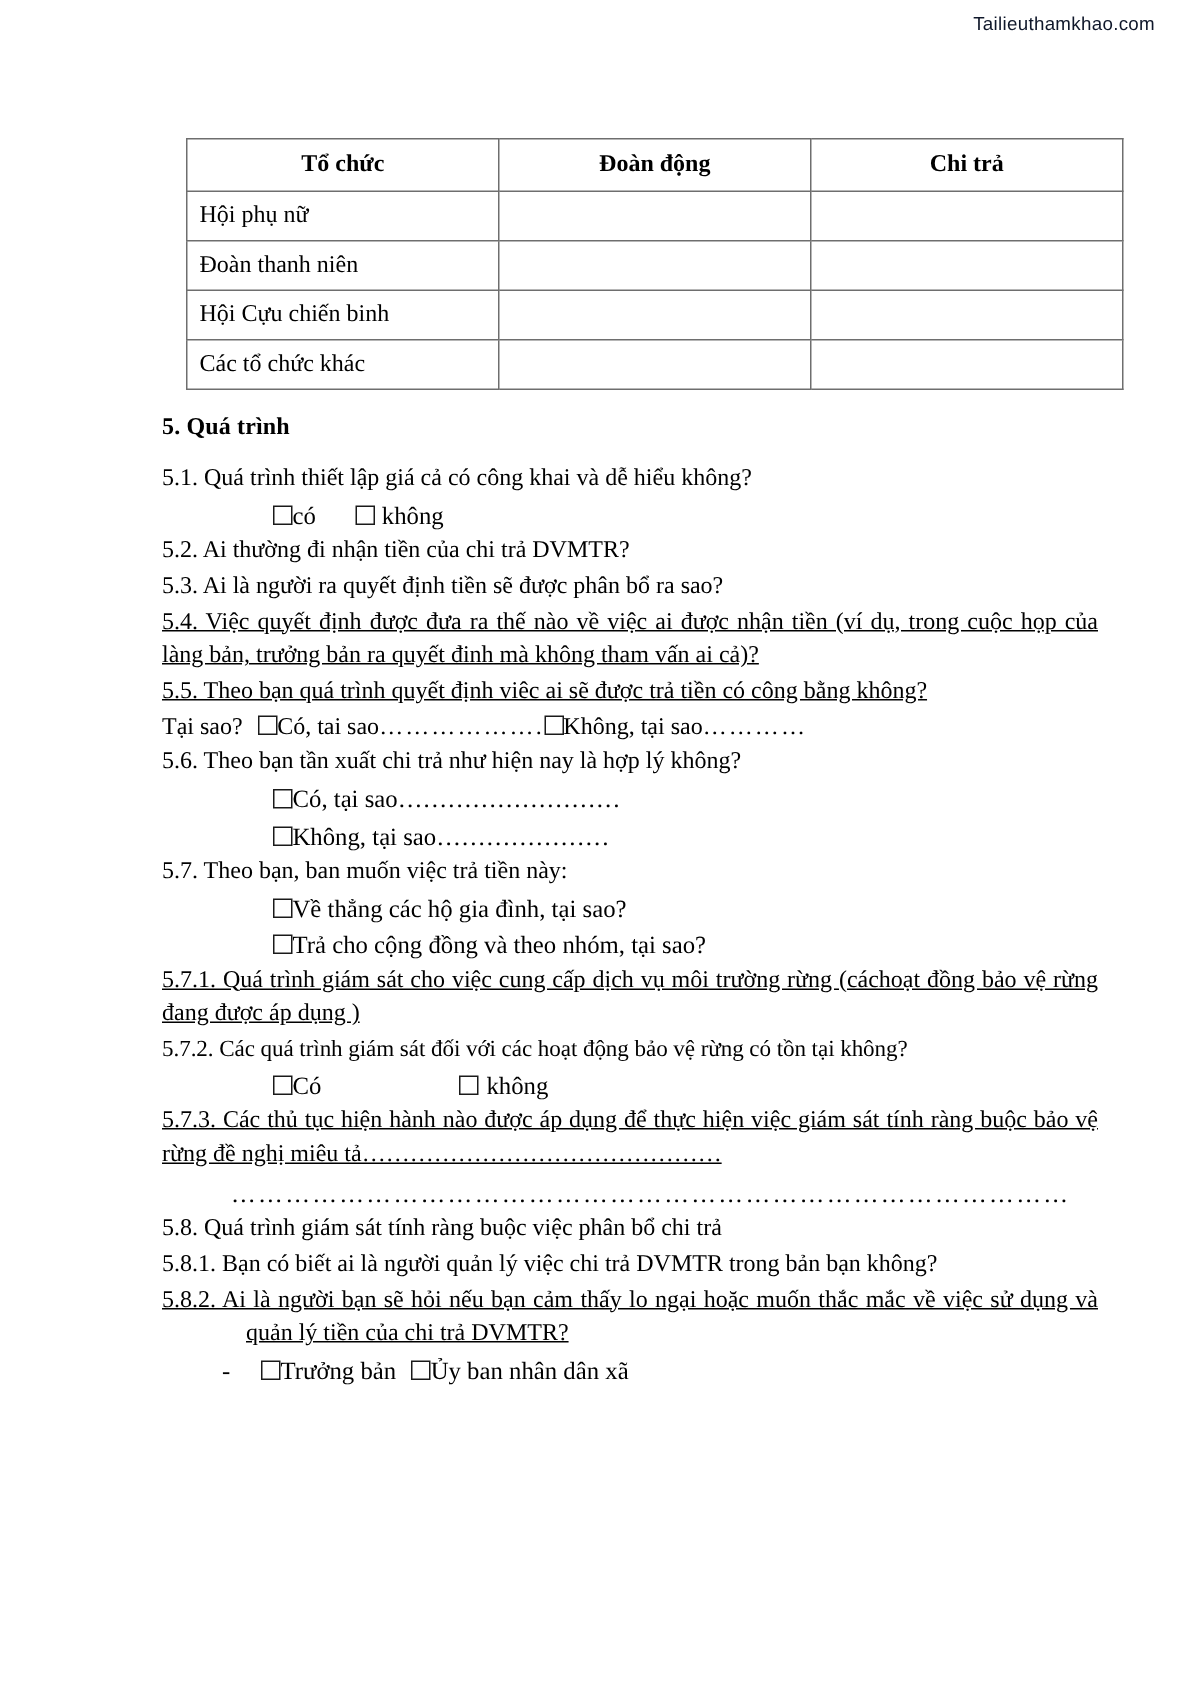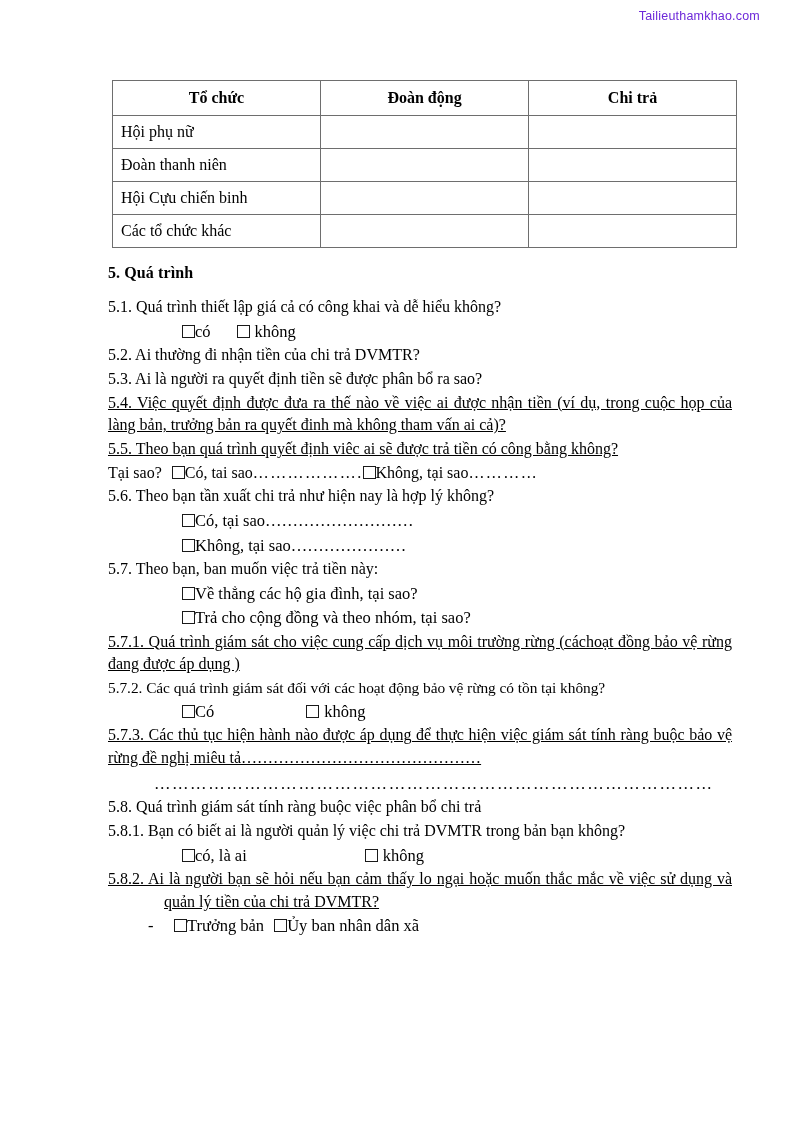--- a/index.html
+++ b/index.html
@@ -20,42 +20,42 @@
     position: relative;
     width: 794px;
     height: 1123px;
     box-sizing: border-box;
   }
 
   
   .watermark {
     position: absolute;
     top: 9px;
-    right: 34px;
+    right: 24px;
     font-family: "Liberation Sans", "DejaVu Sans", sans-serif;
     font-size: 12.5px;
-    color: #6d28d9;
+    color: #0f172a;
     letter-spacing: 0.2px;
     white-space: nowrap;
   }
 
   
   .content {
     position: absolute;
     left: 108px;
     top: 76px;
     width: 624px;
   }
 
   
   table.org-table {
     border-collapse: collapse;
     width: 624px;
     table-layout: fixed;
-    margin: 4px;
+    margin: 16px;
   }
   table.org-table th,
   table.org-table td {
     border: 1px solid #6e6e6e;
     padding: 0 8px;
     vertical-align: middle;
     font-size: 15.5px;
     line-height: 1.2;
   }
   table.org-table th {
@@ -244,23 +244,20 @@
     <div class="opts">
       <span class="cb"></span><span>Có</span><span class="sp-lg"></span><span class="sp-lg"></span><span class="cb gap"></span><span>không</span>
     </div>
 
     <div class="q justify">5.7.3. Các thủ tục hiện hành nào được áp dụng để  thực hiện việc giám sát tính ràng buộc bảo vệ rừng đề nghị miêu tả………………………………………</div>
     <div class="dotline">…………………………………………………………………………………</div>
 
     <div class="q">5.8.     Quá trình giám sát tính ràng buộc việc phân bổ chi trả</div>
 
     <div class="q">5.8.1. Bạn có biết ai là người quản lý việc chi trả DVMTR trong bản bạn không?</div>
-    <div class="opts">
-      <span class="cb"></span><span>có, là ai</span><span class="sp-lg"></span><span class="sp-lg"></span><span class="sp-md"></span><span class="cb gap"></span><span>không</span>
-    </div>
 
     <div class="q justify hang">5.8.2. Ai là người bạn sẽ hỏi nếu bạn cảm thấy lo ngại hoặc muốn thắc mắc về việc sử dụng và quản lý tiền của chi trả DVMTR?</div>
     <div class="dashrow">
       <span class="dash">-</span><span class="cb"></span><span>Trưởng bản</span><span class="sp-sm"></span><span class="cb"></span><span>Ủy ban nhân dân xã</span>
     </div>
 
   </div>
 </div>
 
 </body></html>

